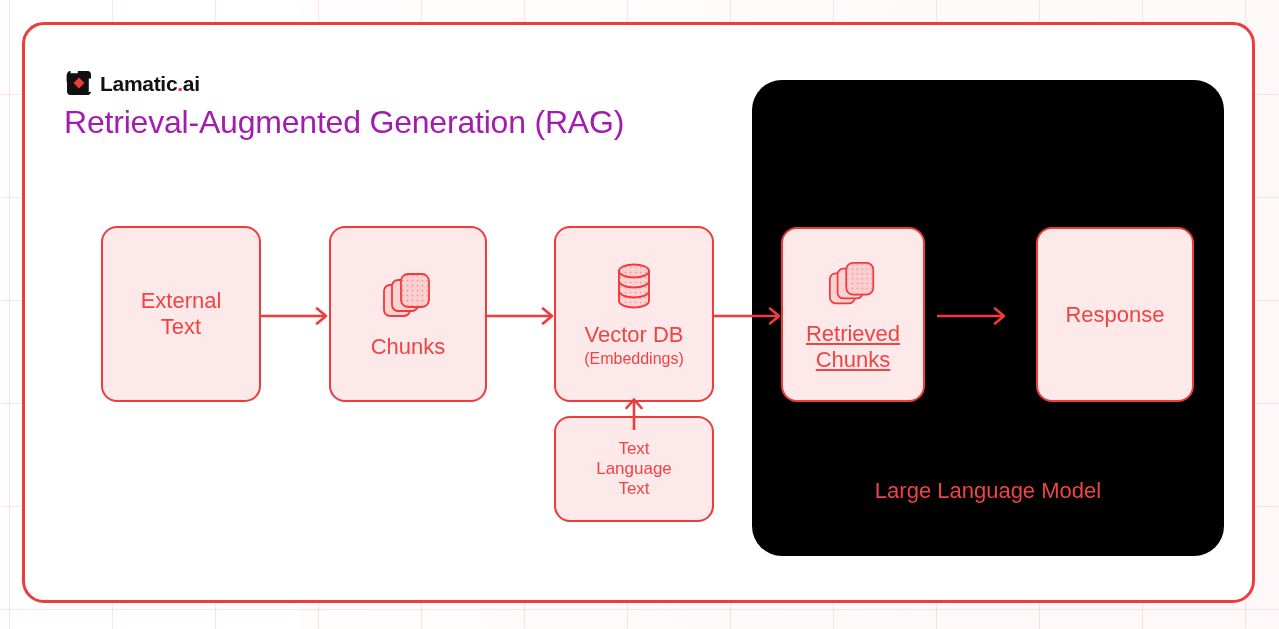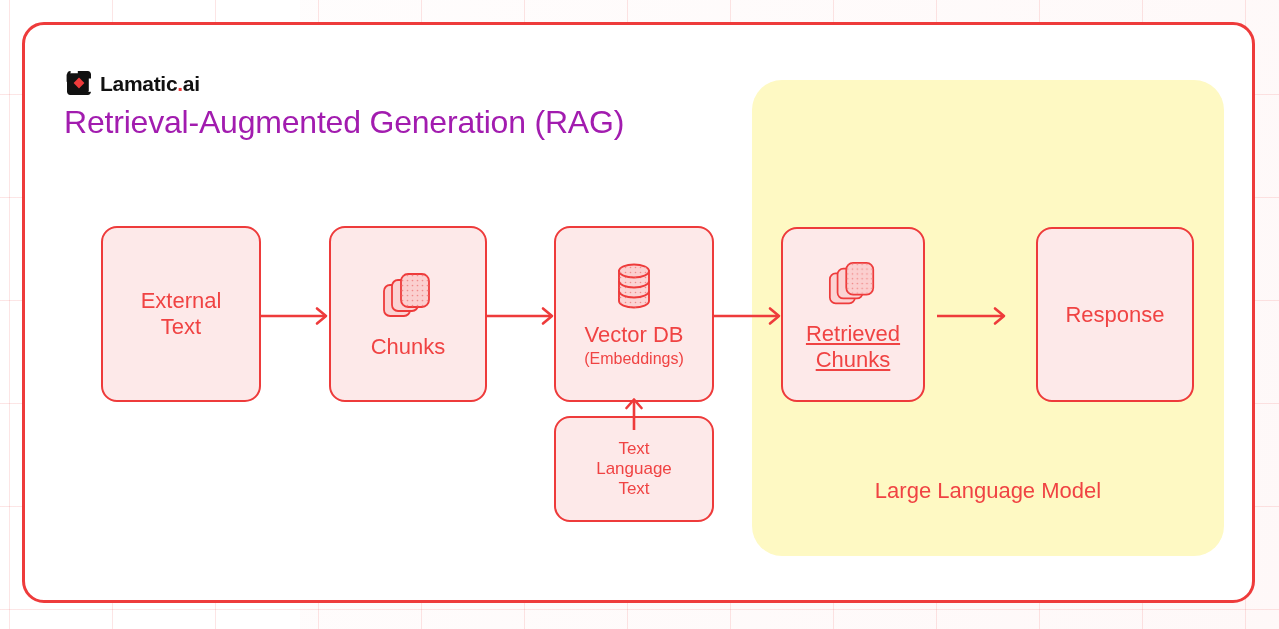--- a/index.html
+++ b/index.html
@@ -56,21 +56,21 @@
   #page-title{
     position:absolute;left:64px;top:104px;
     font-size:32px;color:#a21caf;letter-spacing:-0.2px;
     white-space:nowrap;z-index:4;
   }
 
   
   #llm-group{
     position:absolute;left:752px;top:80px;
     width:472px;height:476px;
-    background:#fef9c3;
+    background:#000000;
     border-radius:30px;
     z-index:2;
   }
   #llm-group-label{
     position:absolute;left:0;right:0;bottom:52px;
     text-align:center;font-size:22px;color:#F04343;
   }
 
   
   .node{

